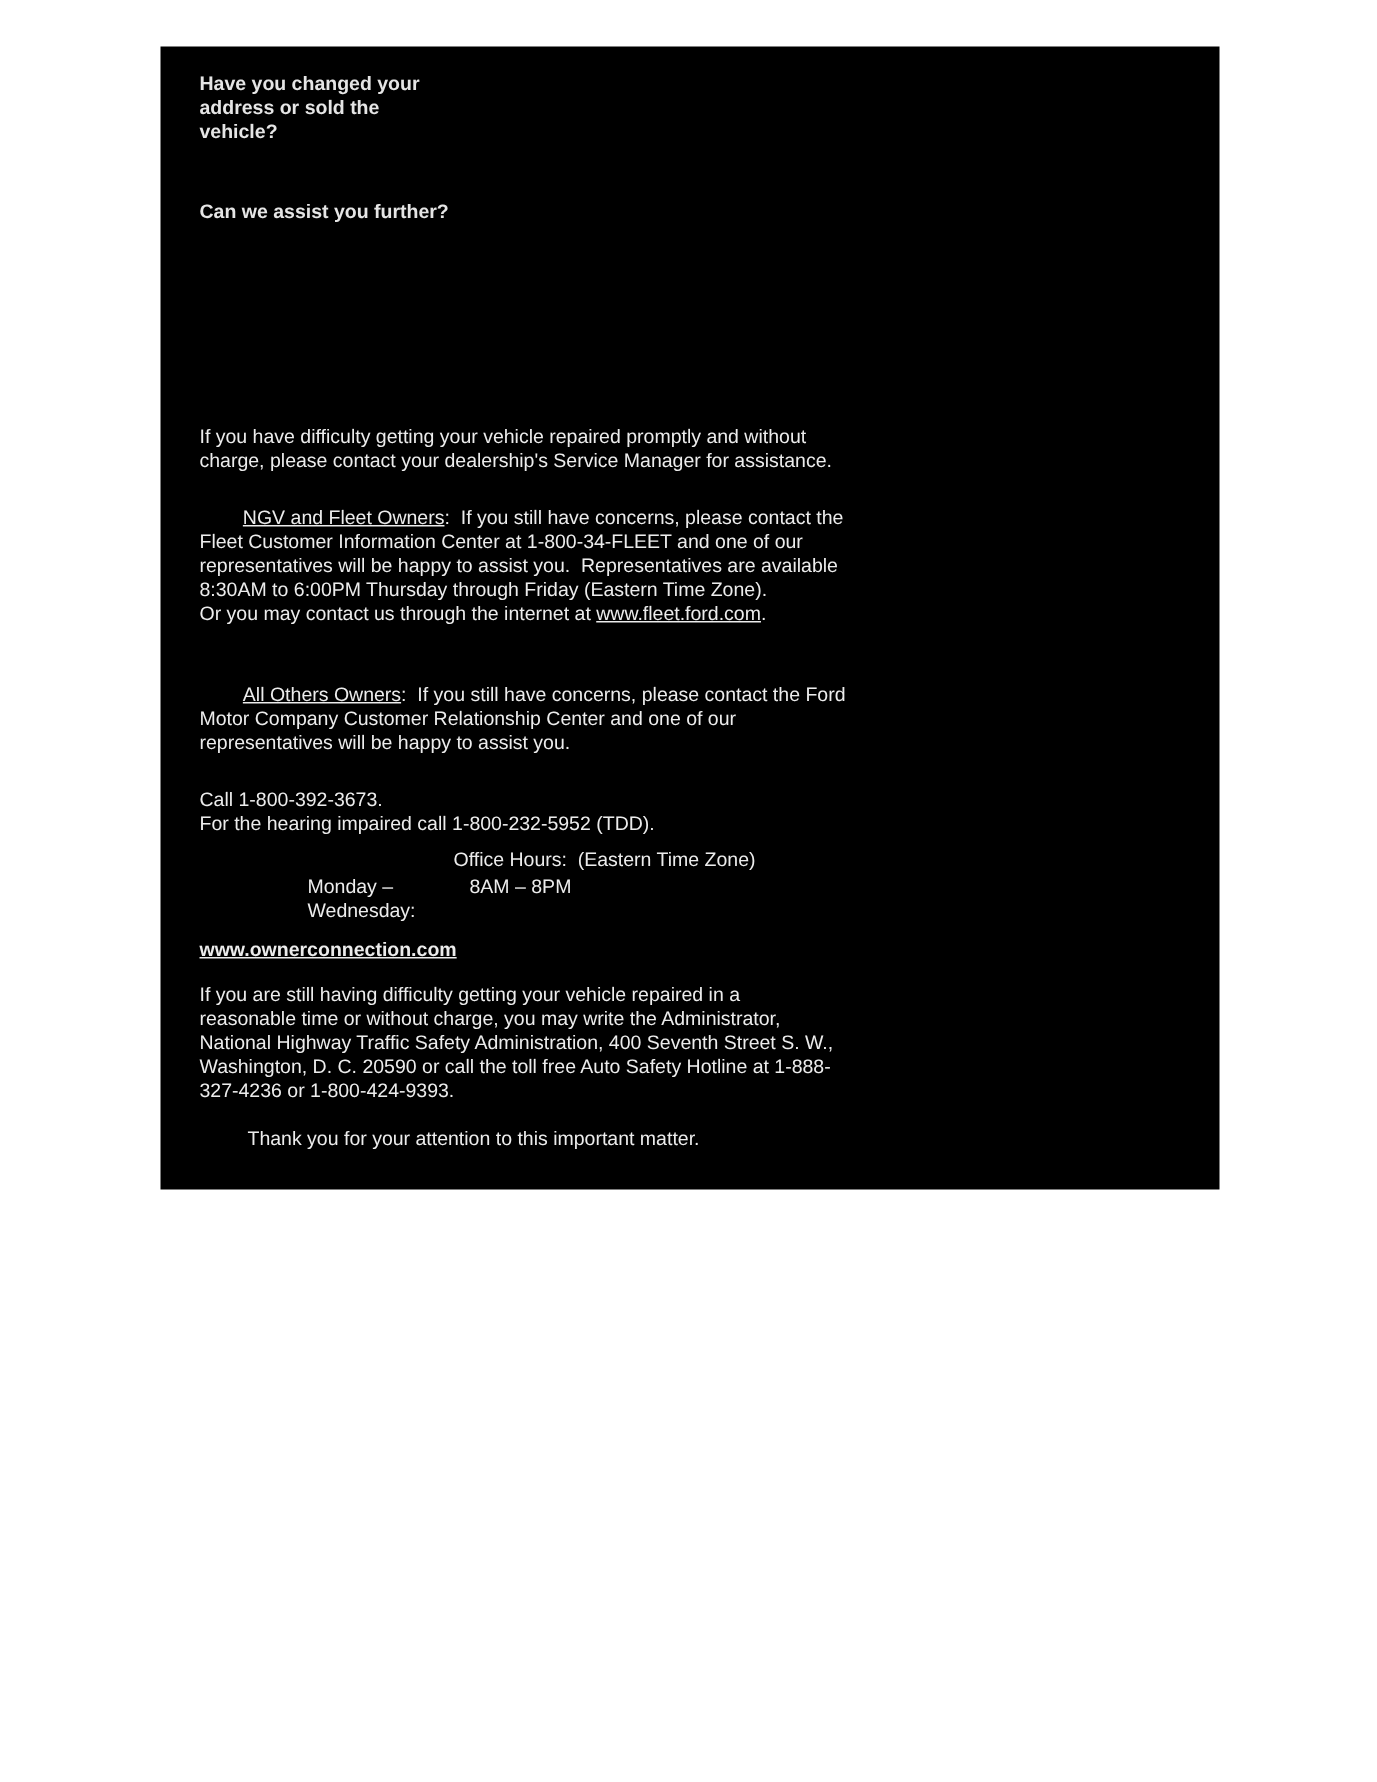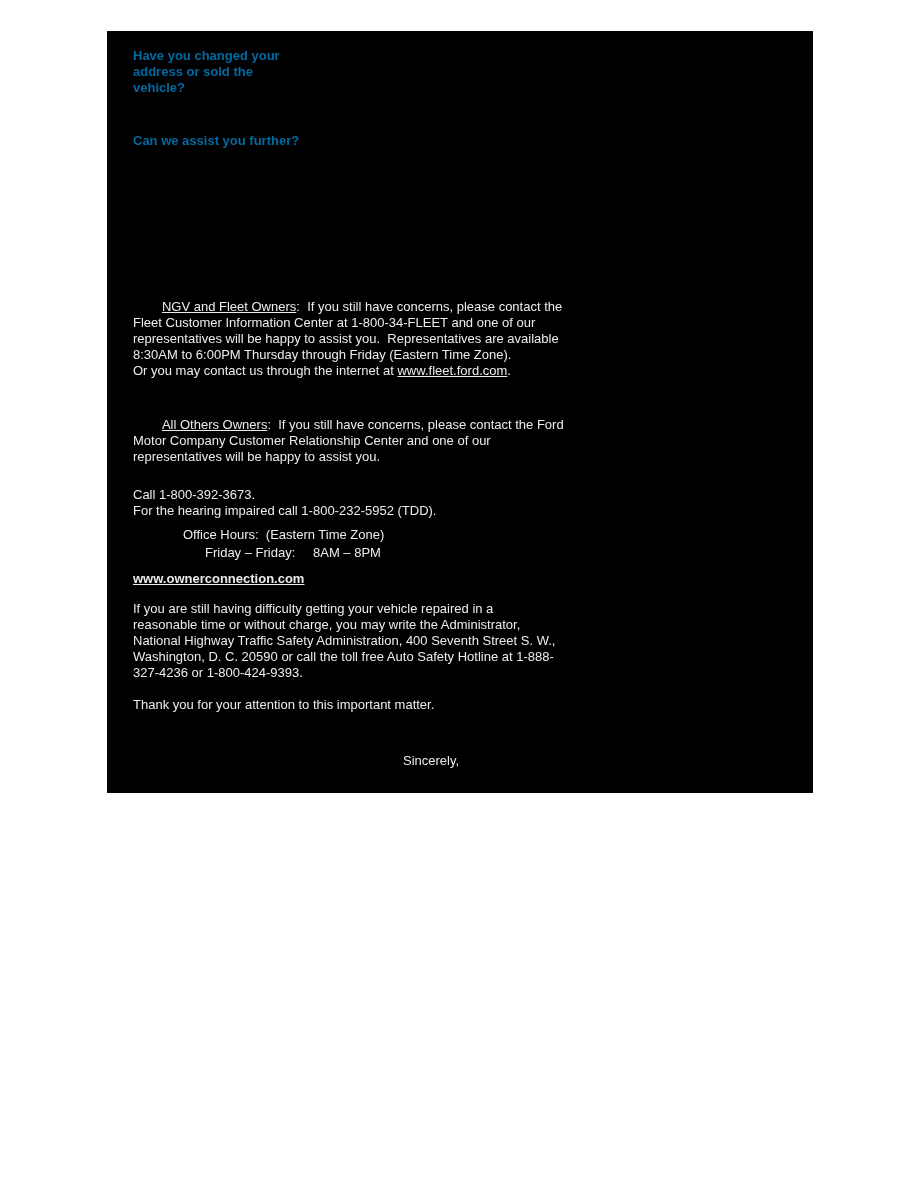--- a/index.html
+++ b/index.html
@@ -20,57 +20,59 @@
     font-size:13px;
     line-height:16px;
     overflow:hidden;
   }
   .qa-row{display:flex;}
   .qa-row + .qa-row{margin-top:37px;flex-direction:column;}
   .q-label{
     flex:0 0 150px;
     margin-right:10px;
     font-weight:bold;
-    color:#0369a1;
+    color:#e5e5e5;
     white-space:pre-wrap;
   }
   .q-body{width:490px;}
   .para{white-space:pre-wrap;margin:0 0 6px 0;}
   .para.call-block{margin-bottom:8px;}
   .u{text-decoration:underline;}
   .office{margin:0 0 10px 0;}
-  .office-title{margin-left:50px;white-space:pre-wrap;}
+  .office-title{margin-left:50px;white-space:pre-wrap;text-align:center;}
   .office-rows{margin-left:72px;margin-top:2px;}
   .office-row{display:flex;}
   .office-row .day{display:inline-block;white-space:pre-wrap;}
   .office-row:nth-child(1) .day{width:108px;}
   .office-row:nth-child(2) .day{width:127px;}
   .internet-block{margin:0 0 14px 0;}
   .internet-url{
     font-weight:bold;
     text-decoration:underline;
     margin-top:2px;
   }
   .nhtsa{margin-bottom:0;}
-  .closing-line{margin-top:16px;white-space:pre-wrap;}
+  .closing-line{margin-top:16px;white-space:pre-wrap;margin-left:32px;}
   .sig-block{margin-top:40px;margin-left:270px;}
 </style>
 </head>
 <body>
 
 <div class="letter">
 
   <div class="qa-row">
     <div class="q-label">Have you changed your address or sold the vehicle?</div>
   </div>
 
   <div class="qa-row">
     <div class="q-label">Can we assist you further?</div>
     <div class="q-body">
 
+      <p class="para">If you have difficulty getting your vehicle repaired promptly and without
+charge, please contact your dealership's Service Manager for assistance.</p>
 
       <p class="para">
         <span class="u">NGV and Fleet Owners</span><span>:  </span><span>If you still have concerns, please contact the
 Fleet Customer Information Center at 1-800-34-FLEET and one of our
 representatives will be happy to assist you.  Representatives are available
 8:30AM to 6:00PM Thursday through Friday (Eastern Time Zone).
 Or you may contact us through the internet at </span><span class="u">www.fleet.ford.com</span><span>.</span>
       </p>
 
 
@@ -80,21 +82,21 @@
 representatives will be happy to assist you.</span>
       </p>
 
       <p class="para call-block">Call 1-800-392-3673.
 For the hearing impaired call 1-800-232-5952 (TDD).</p>
 
       <div class="office">
         <div class="office-title">Office Hours:  (Eastern Time Zone)</div>
         <div class="office-rows">
           <div class="office-row">
-            <span class="day">Friday – Friday:</span>
+            <span class="day">Monday – Wednesday:</span>
             <span class="hours">8AM – 8PM</span>
           </div>
         </div>
       </div>
 
       <div class="internet-block">
         <div class="internet-url">www.ownerconnection.com</div>
       </div>
 
       <p class="para nhtsa">If you are still having difficulty getting your vehicle repaired in a

